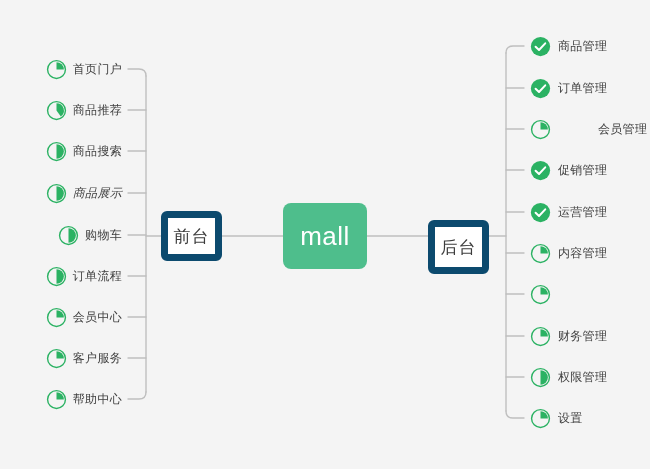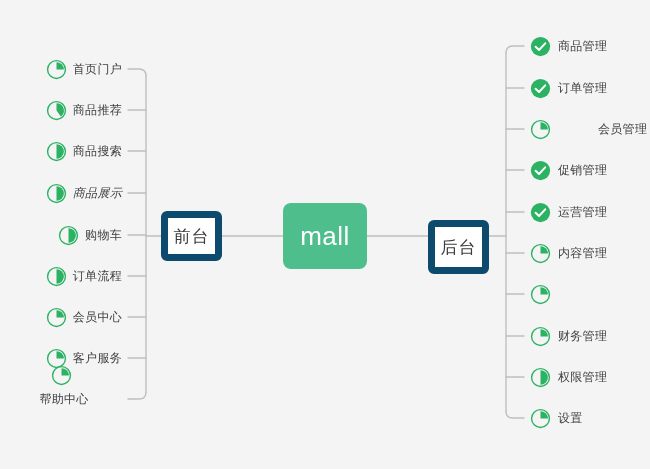--- a/index.html
+++ b/index.html
@@ -176,21 +176,21 @@
         </svg>
         <span class="leaf-label">会员中心</span>
       </div>
       <div class="node-row left" style="top: 345px; left: 0px; width: 122px;">
         <svg viewBox="0 0 24 24" class="status-icon">
           <circle cx="12" cy="12" r="10.2" fill="none" stroke="#2bb263" stroke-width="1.6"></circle>
           <path d="M 12 12 L 12 3.5999999999999996 A 8.4 8.4 0 0 1 20.40 12.00 Z" fill="#2bb263"></path>
         </svg>
         <span class="leaf-label">客户服务</span>
       </div>
-      <div class="node-row left" style="top: 386px; left: 0px; width: 122px; flex-direction: column;">
+      <div class="node-row left" style="top: 386px; left: 0px; width: 122px;">
         <svg viewBox="0 0 24 24" class="status-icon">
           <circle cx="12" cy="12" r="10.2" fill="none" stroke="#2bb263" stroke-width="1.6"></circle>
           <path d="M 12 12 L 12 3.5999999999999996 A 8.4 8.4 0 0 1 20.40 12.00 Z" fill="#2bb263"></path>
         </svg>
         <span class="leaf-label">帮助中心</span>
       </div>
       <div class="node-row right" style="top: 33px; left: 530px; right: 0px;">
         <svg viewBox="0 0 24 24" class="status-icon">
           <circle cx="12" cy="12" r="11" fill="#2bb263"></circle>
           <path d="M 6.4 12.3 L 10.3 16 L 17.4 8.4" fill="none" stroke="#ffffff" stroke-width="2.3" stroke-linecap="round" stroke-linejoin="round"></path>

